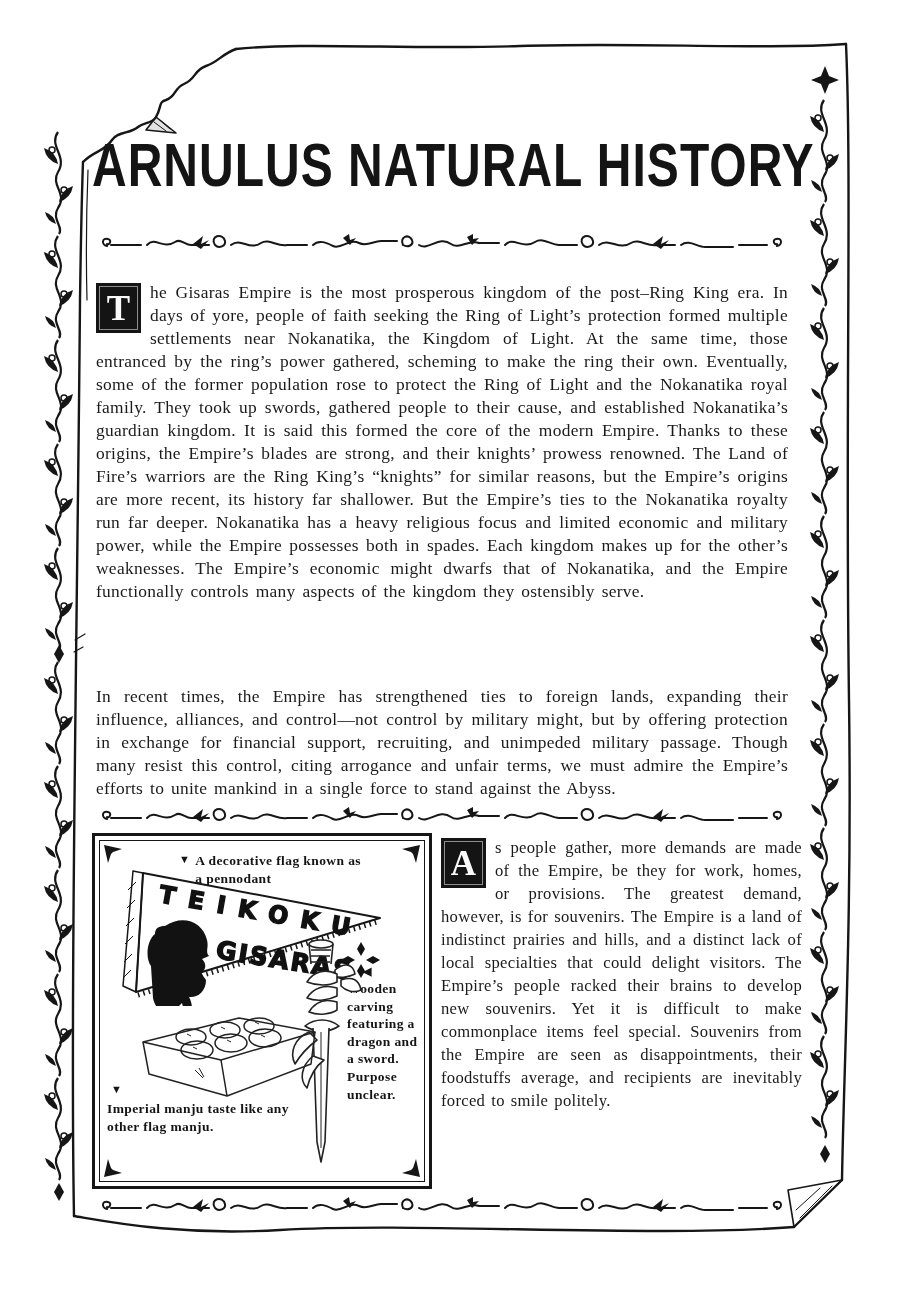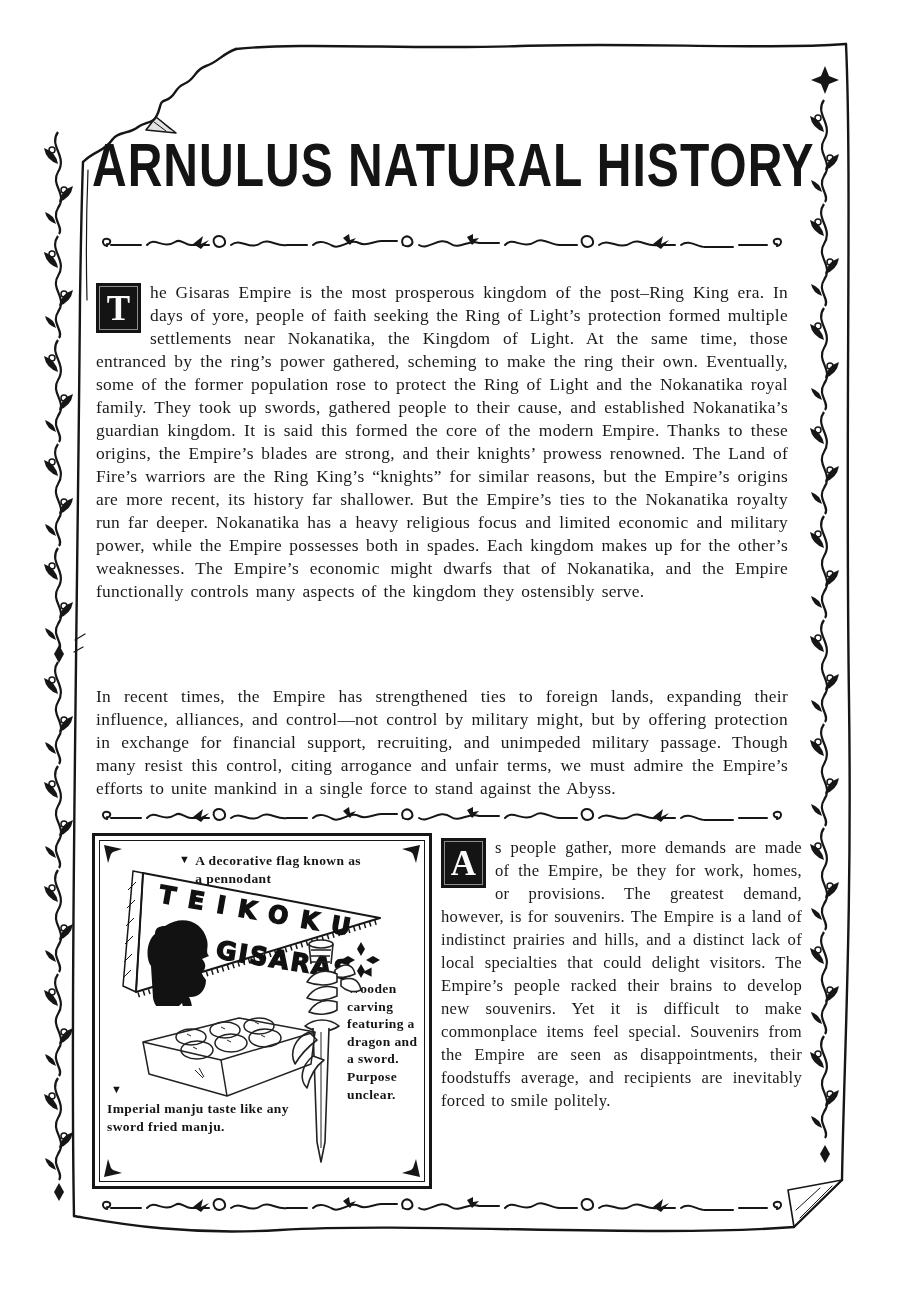--- a/index.html
+++ b/index.html
@@ -248,19 +248,19 @@
         <ellipse cx="130" cy="18" rx="15" ry="8"></ellipse>
       <ellipse cx="68" cy="42" rx="16" ry="9"></ellipse>
         <ellipse cx="102" cy="35" rx="16" ry="9"></ellipse>
         <ellipse cx="136" cy="30" rx="16" ry="9"></ellipse>
       <path d="M58,26 l4,2 m30,-9 l4,2 m30,-7 l4,2 M64,39 l4,2 m30,-9 l4,2 m30,-7 l4,2" stroke-width="1"></path>
     </g>
   </svg>
 
   <div id="manju-caption" class="fig-label">
     <span class="marker">▼</span>
-    <span>Imperial manju taste like any sword fried manju.</span>
+    <span>Imperial manju taste like any other flag manju.</span>
   </div>
 </div>
 
 <div id="souvenir-col">
   <span class="dropcap">A</span><span>s people gather, more demands are made of the Empire, be they for work, homes, or provisions. The greatest demand, however, is for souvenirs. The Empire is a land of indistinct prairies and hills, and a distinct lack of local specialties that could delight visitors. The Empire’s people racked their brains to develop new souvenirs. Yet it is difficult to make commonplace items feel special. Souvenirs from the Empire are seen as disappointments, their foodstuffs average, and recipients are inevitably forced to smile politely.</span>
 </div>
 
 </body></html>

